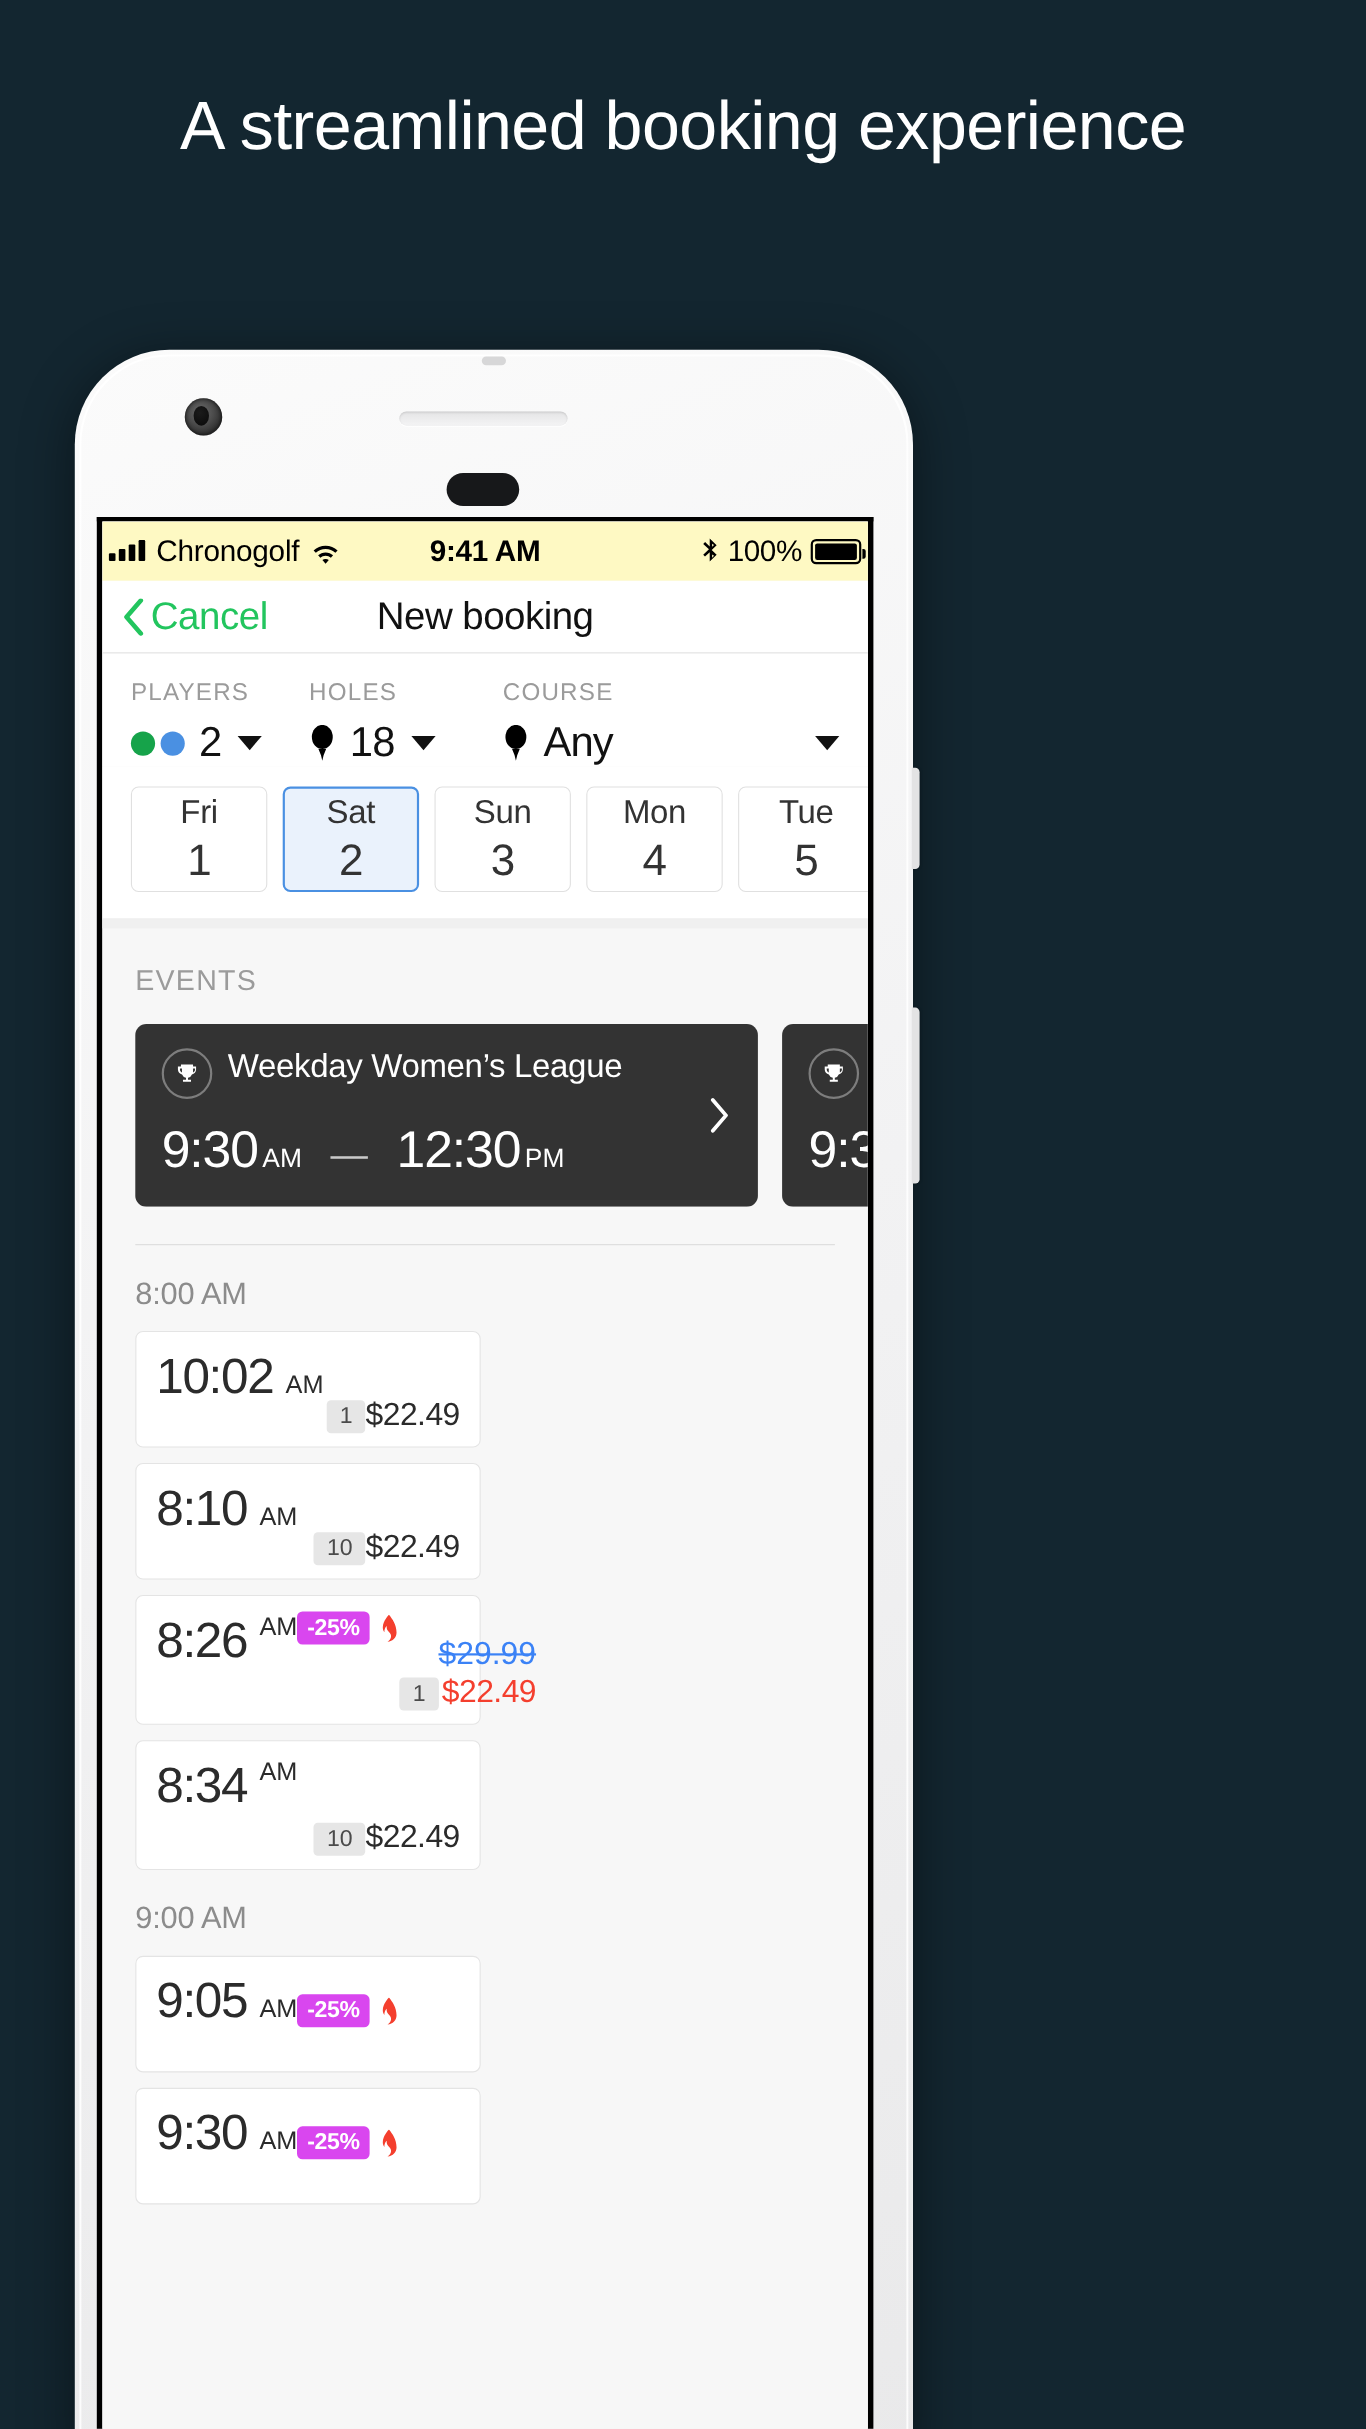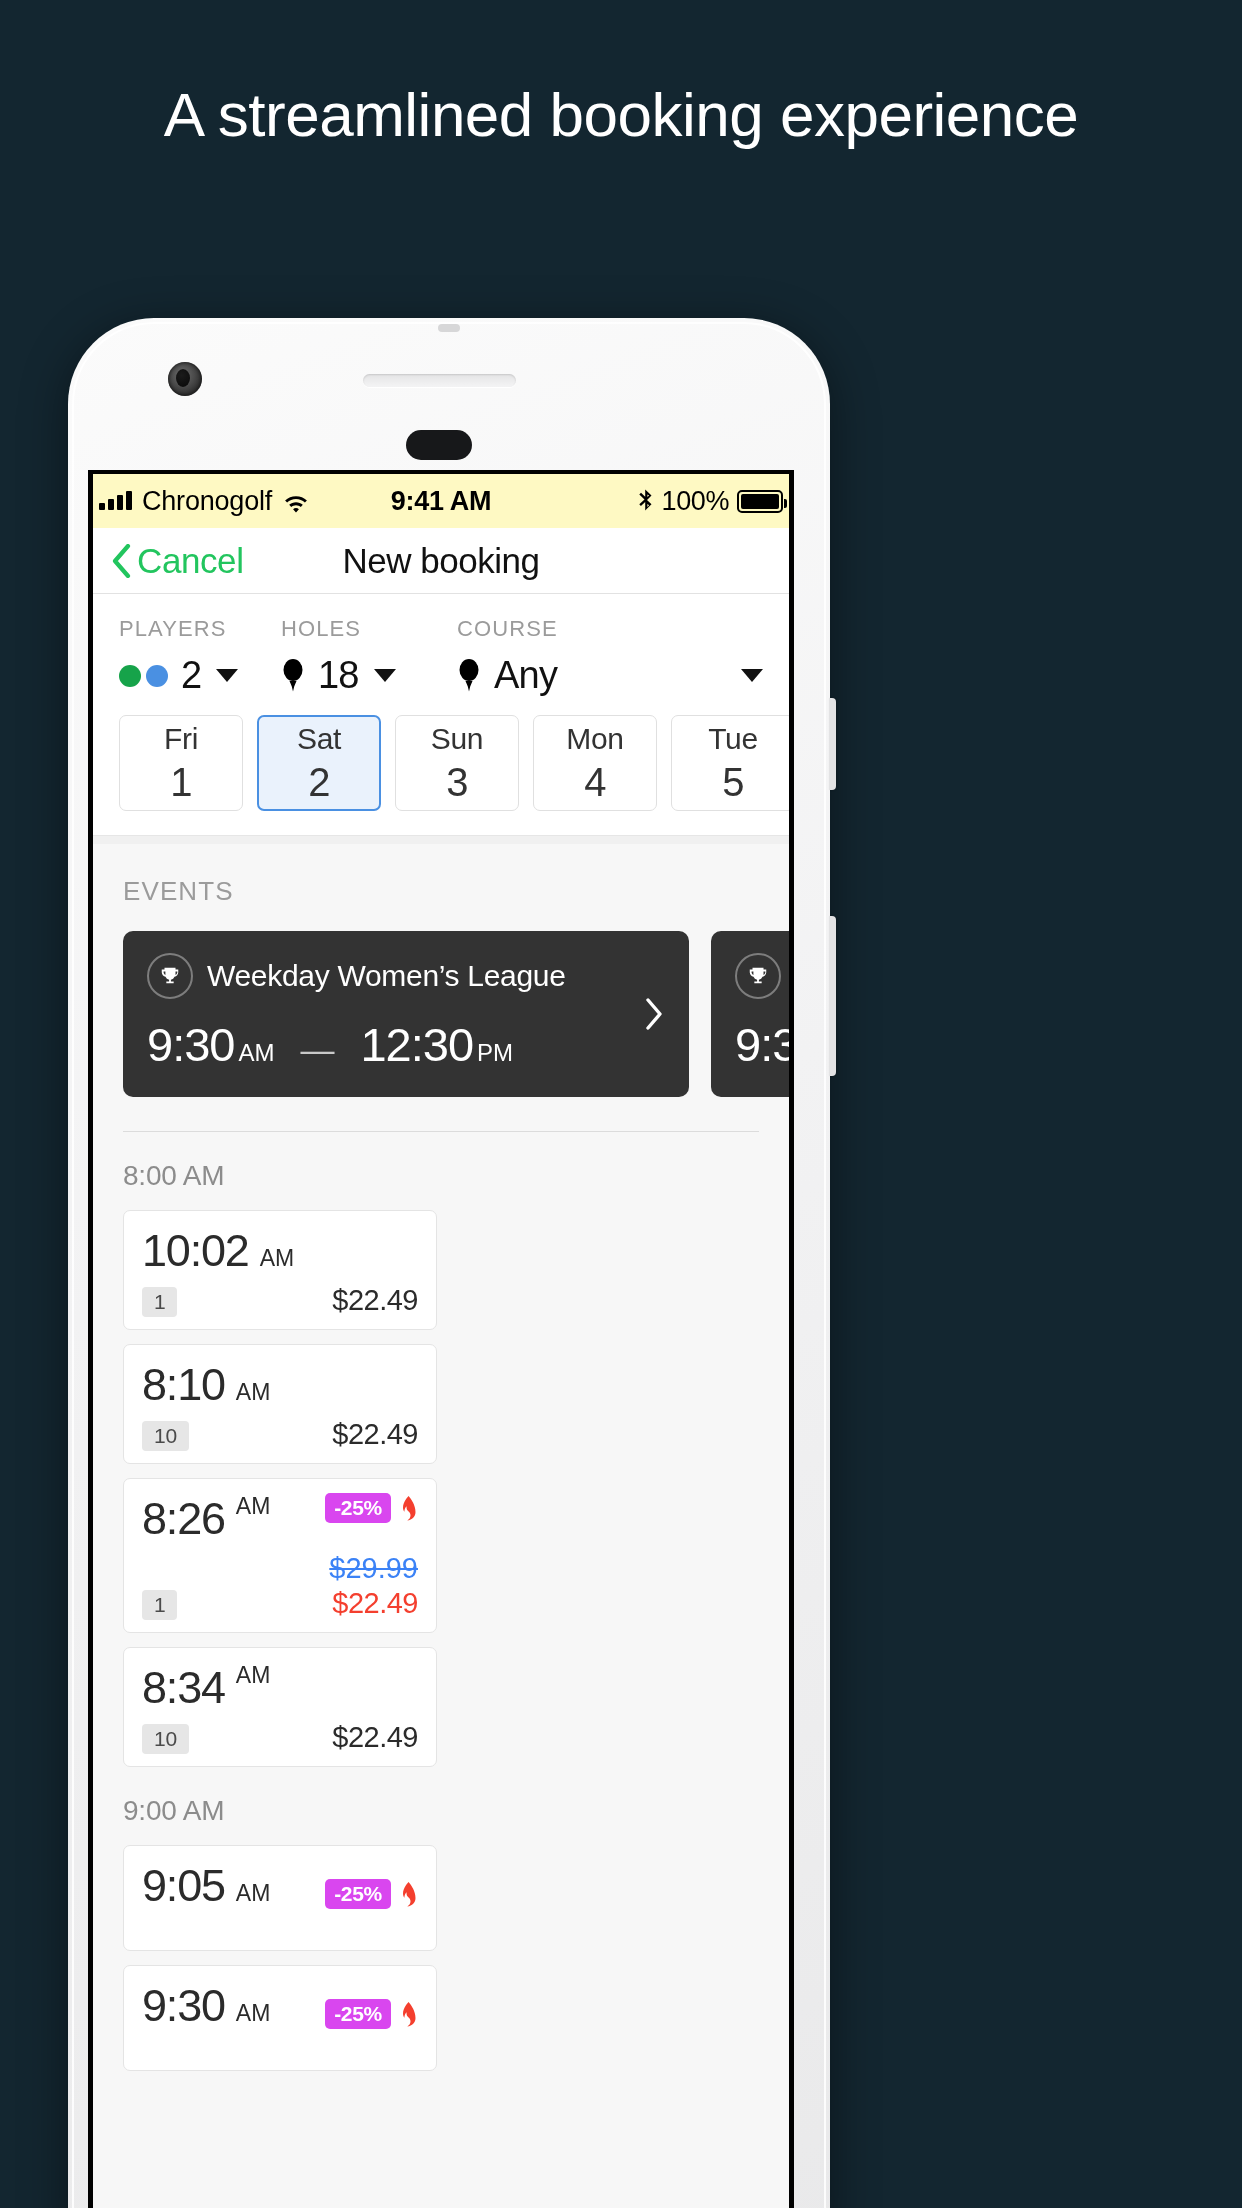--- a/index.html
+++ b/index.html
@@ -198,21 +198,21 @@
     font-size: 26px; color:#9b9b9b; letter-spacing:1.1px;
     padding: 32px 0 0 30px;
   }
   .events-row { display:flex; gap: 22px; padding: 24px 0 0 30px; overflow:hidden; }
   .event-card {
     min-width: 566px; height: 166px;
     background:#333333; border-radius: 10px;
     padding: 22px 24px; color:#fff; flex-shrink:0;
     position:relative; cursor:pointer;
   }
-  .ev-head { display:flex; align-items:center; gap: 14px; }
+  .ev-head { display:flex; gap: 14px; }
   .ev-badge {
     width: 46px; height:46px; border-radius:50%;
     border: 2px solid #7d7d7d;
     display:flex; align-items:center; justify-content:center;
   }
   .ev-name { font-size: 30px; letter-spacing:-0.3px; }
   .ev-times { display:flex; align-items:baseline; gap:18px; margin-top: 18px; }
   .ev-t { font-size: 47px; letter-spacing:-1px; }
   .ev-sfx { font-size: 24px; margin-left:4px; }
   .ev-dash { font-size: 34px; color:#c9c9c9; margin: 0 8px; }
@@ -224,21 +224,21 @@
 
   .divider { height:1px; background:#dcdcdc; margin: 34px 30px 0 30px; }
 
   
   .slot-label { font-size: 28px; color:#8c8c8c; padding: 28px 0 0 30px; letter-spacing:-0.2px; }
   .tt-grid { display:flex; flex-wrap:wrap; gap: 14px; padding: 18px 28px 0 30px; }
   .tt-card {
     width: 314px; min-height: 106px;
     background:#fff; border:1px solid #e4e4e4; border-radius:7px;
     padding: 14px 18px 12px 18px;
-    display:flex; flex-direction:column; justify-content:space-between;
+    display:flex; flex-direction:row; justify-content:space-between;
     cursor:pointer;
   }
   .tt-top { display:flex; align-items:baseline; }
   .tt-time { font-size: 45px; color:#2b2b2b; letter-spacing:-1.2px; }
   .tt-ampm { font-size: 23px; color:#2b2b2b; margin-left: 11px; }
   .tt-right { margin-left:auto; display:flex; align-items:center; gap:8px; }
   .disc-badge {
     background:#d946ef; color:#fff; font-size:21px; font-weight:700;
     border-radius:5px; padding: 3px 9px; letter-spacing:-0.3px;
   }

